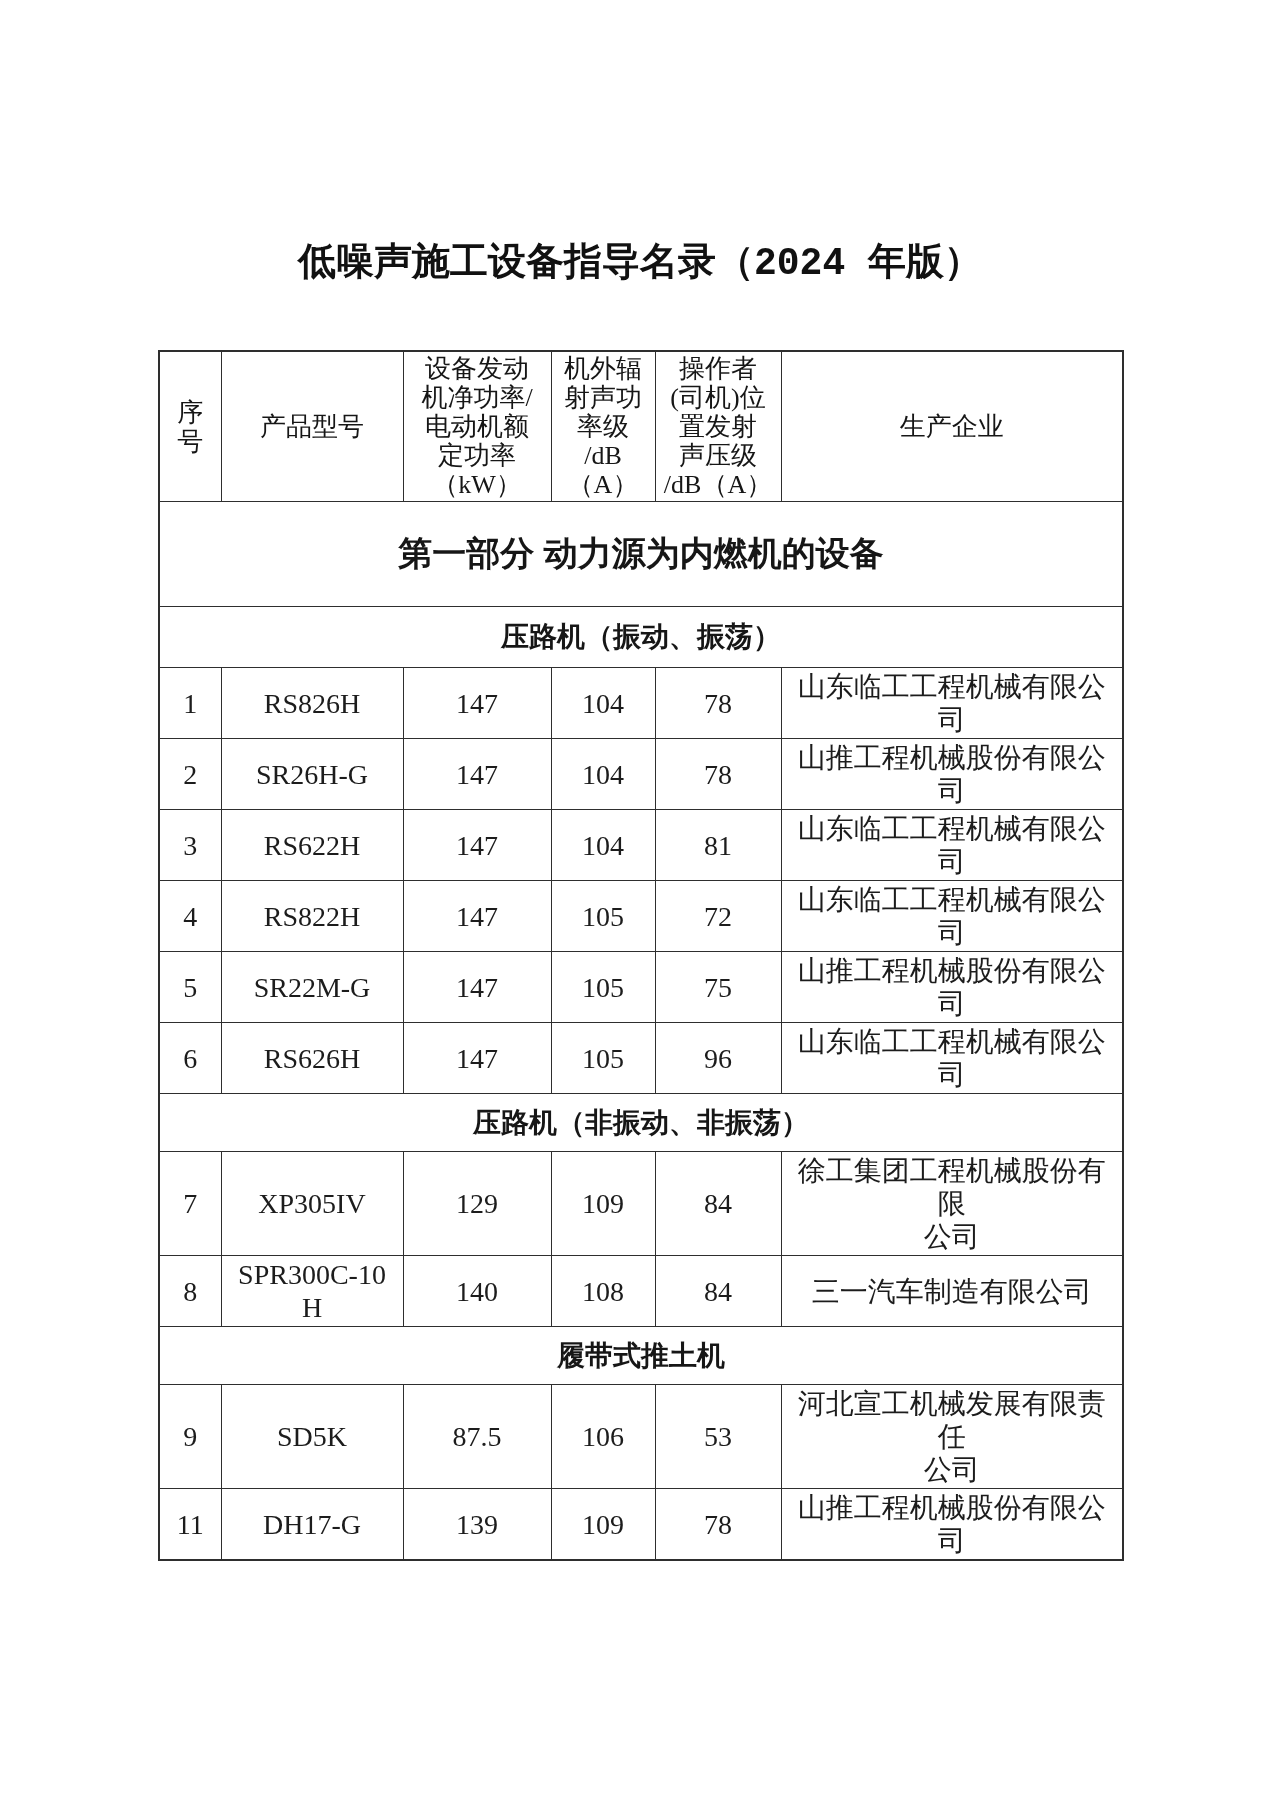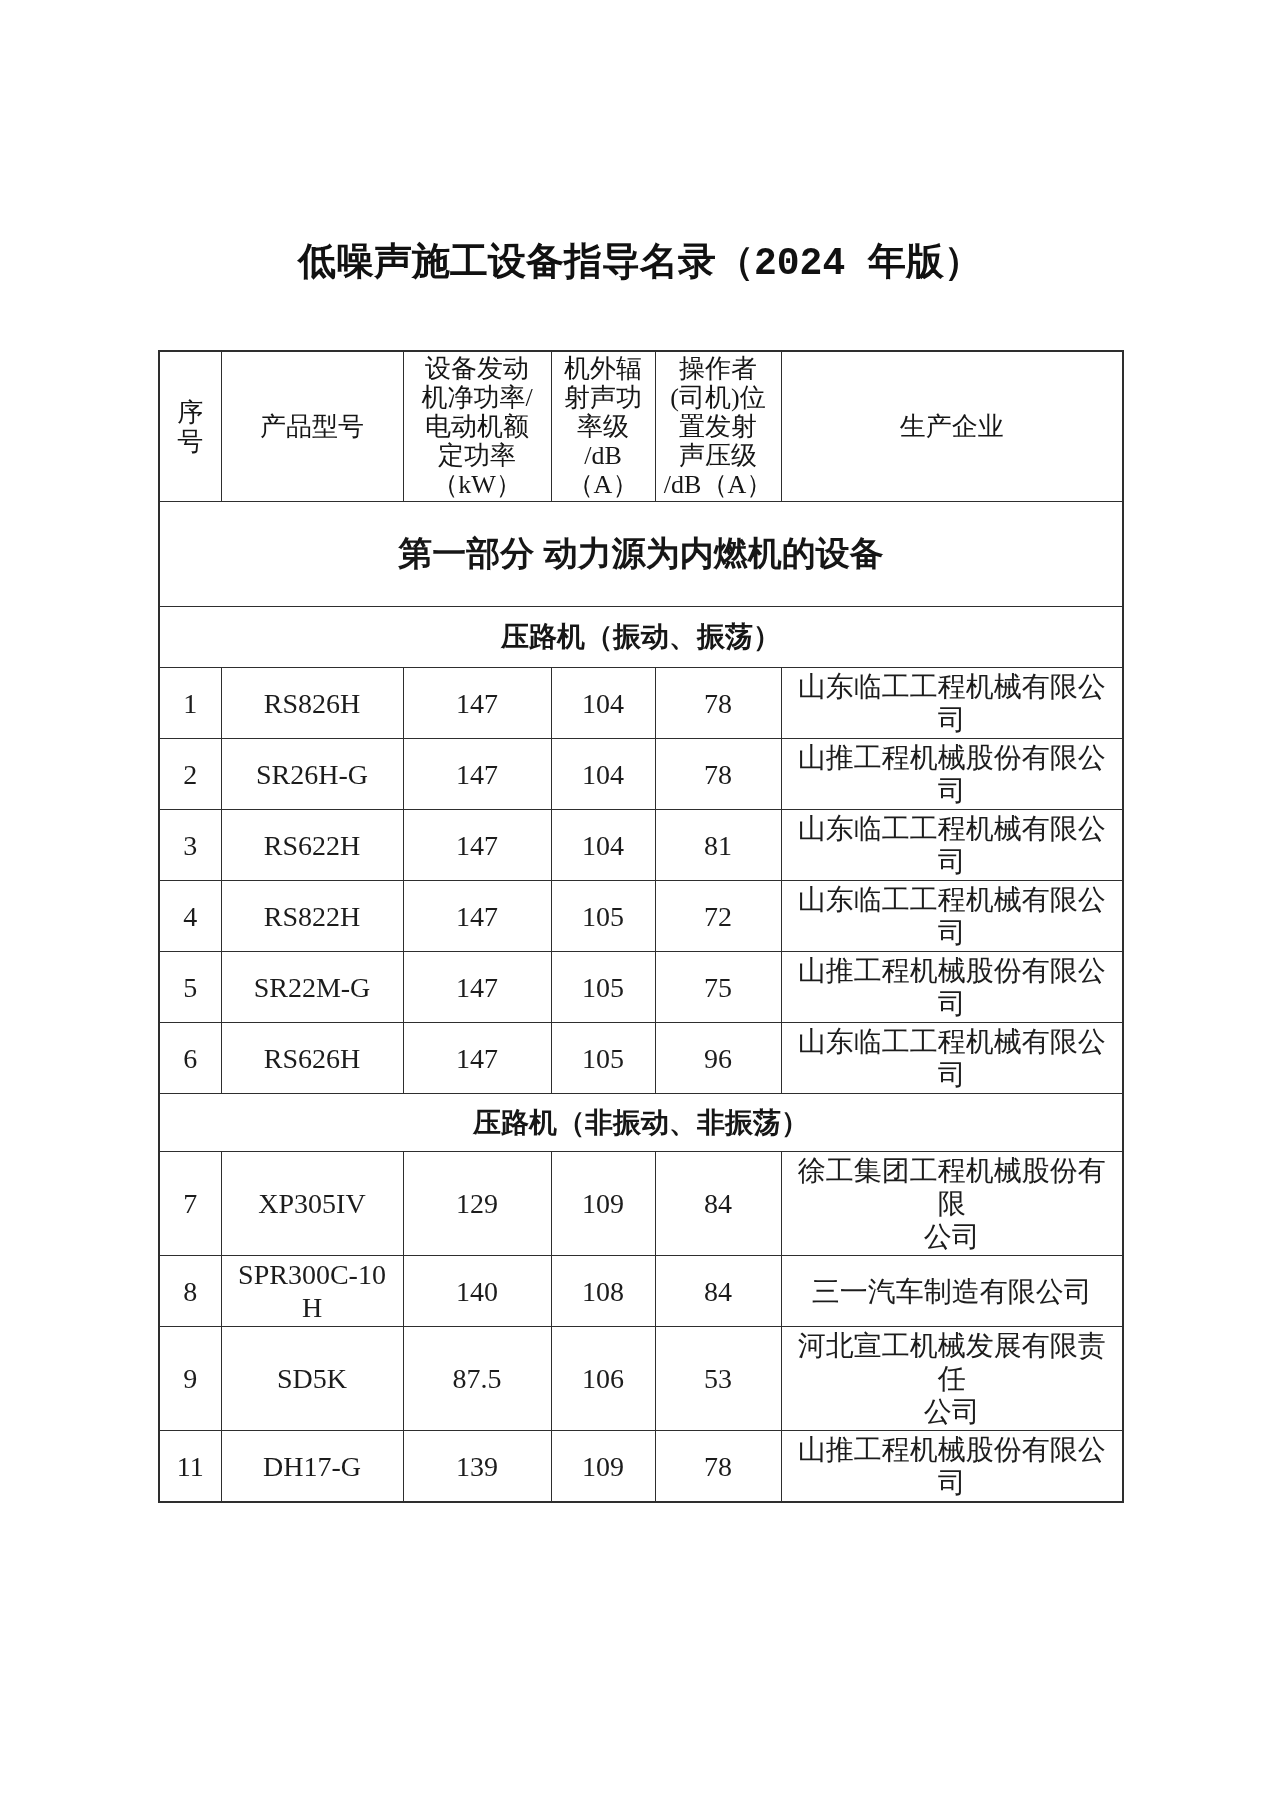--- a/index.html
+++ b/index.html
@@ -183,20 +183,23 @@
     <tr class="data-row">
       <td class="c-no">8</td>
       <td class="c-model">SPR300C-10
 H</td>
       <td class="c-power">140</td>
       <td class="c-lw">108</td>
       <td class="c-lp">84</td>
       <td class="c-mfr">三一汽车制造有限公司</td>
     </tr>
 
+    <tr class="sub-row">
+      <td colspan="6">履带式推土机</td>
+    </tr>
 
     <tr class="data-row">
       <td class="c-no">9</td>
       <td class="c-model">SD5K</td>
       <td class="c-power">87.5</td>
       <td class="c-lw">106</td>
       <td class="c-lp">53</td>
       <td class="c-mfr">河北宣工机械发展有限责任
 公司</td>
     </tr>

